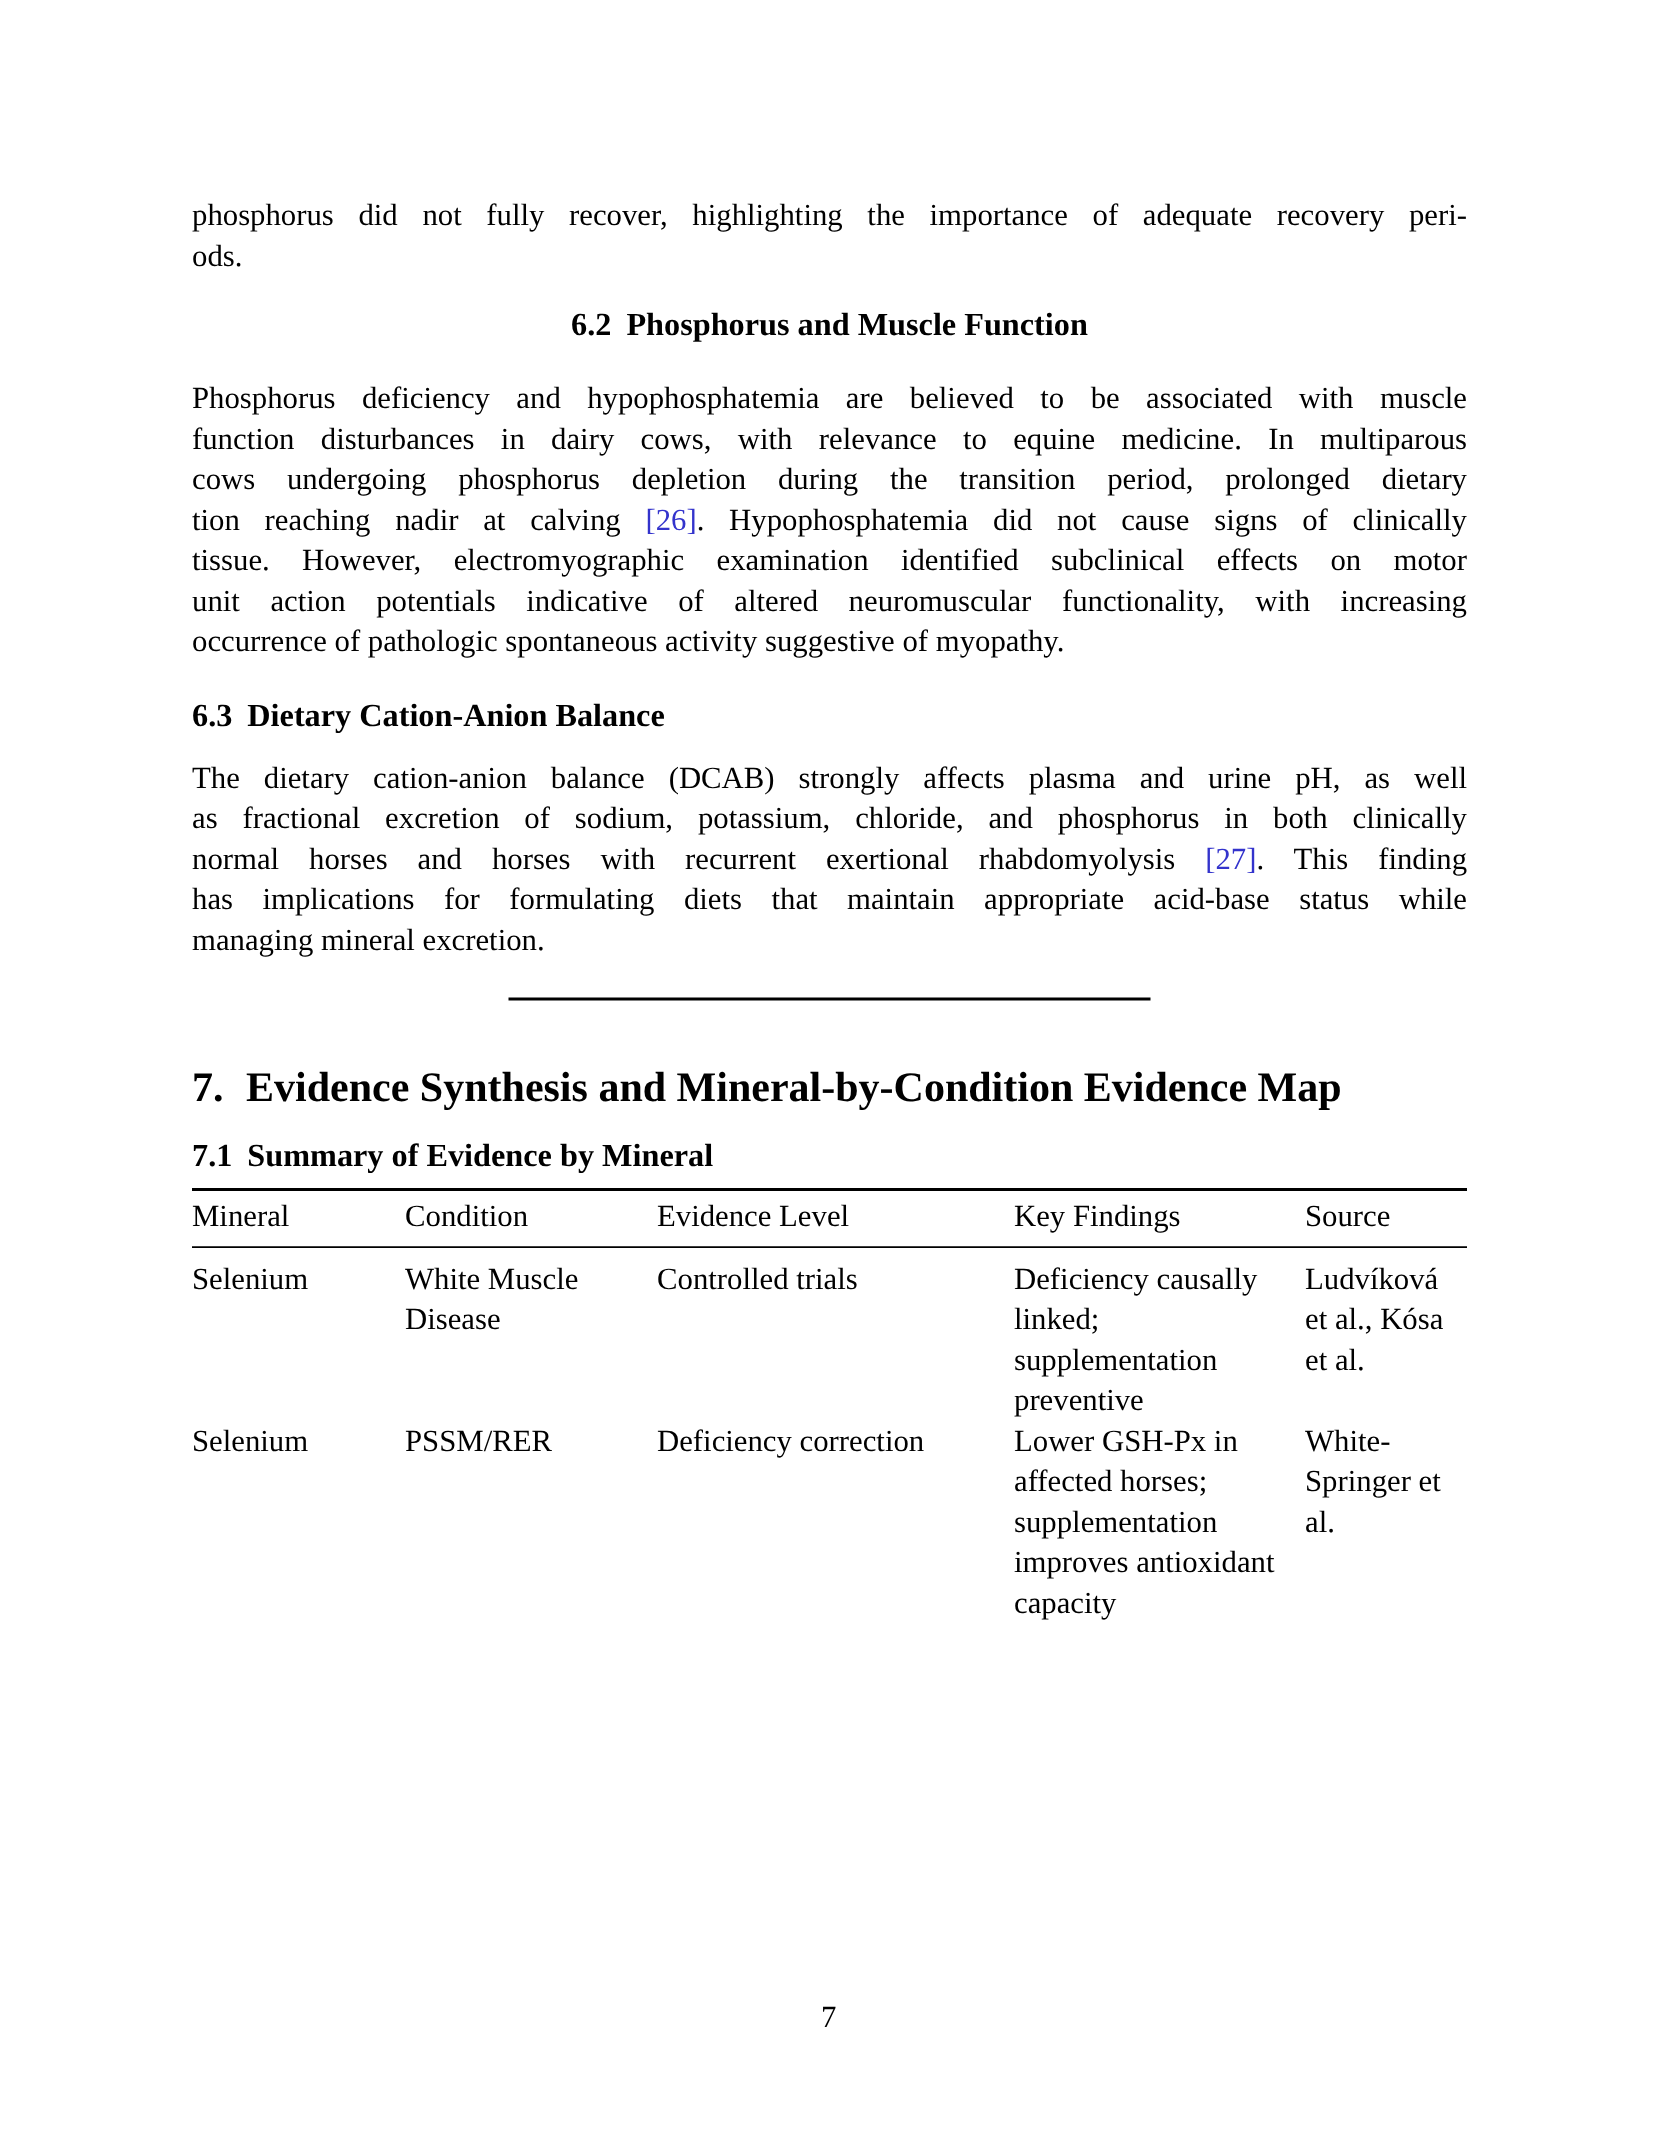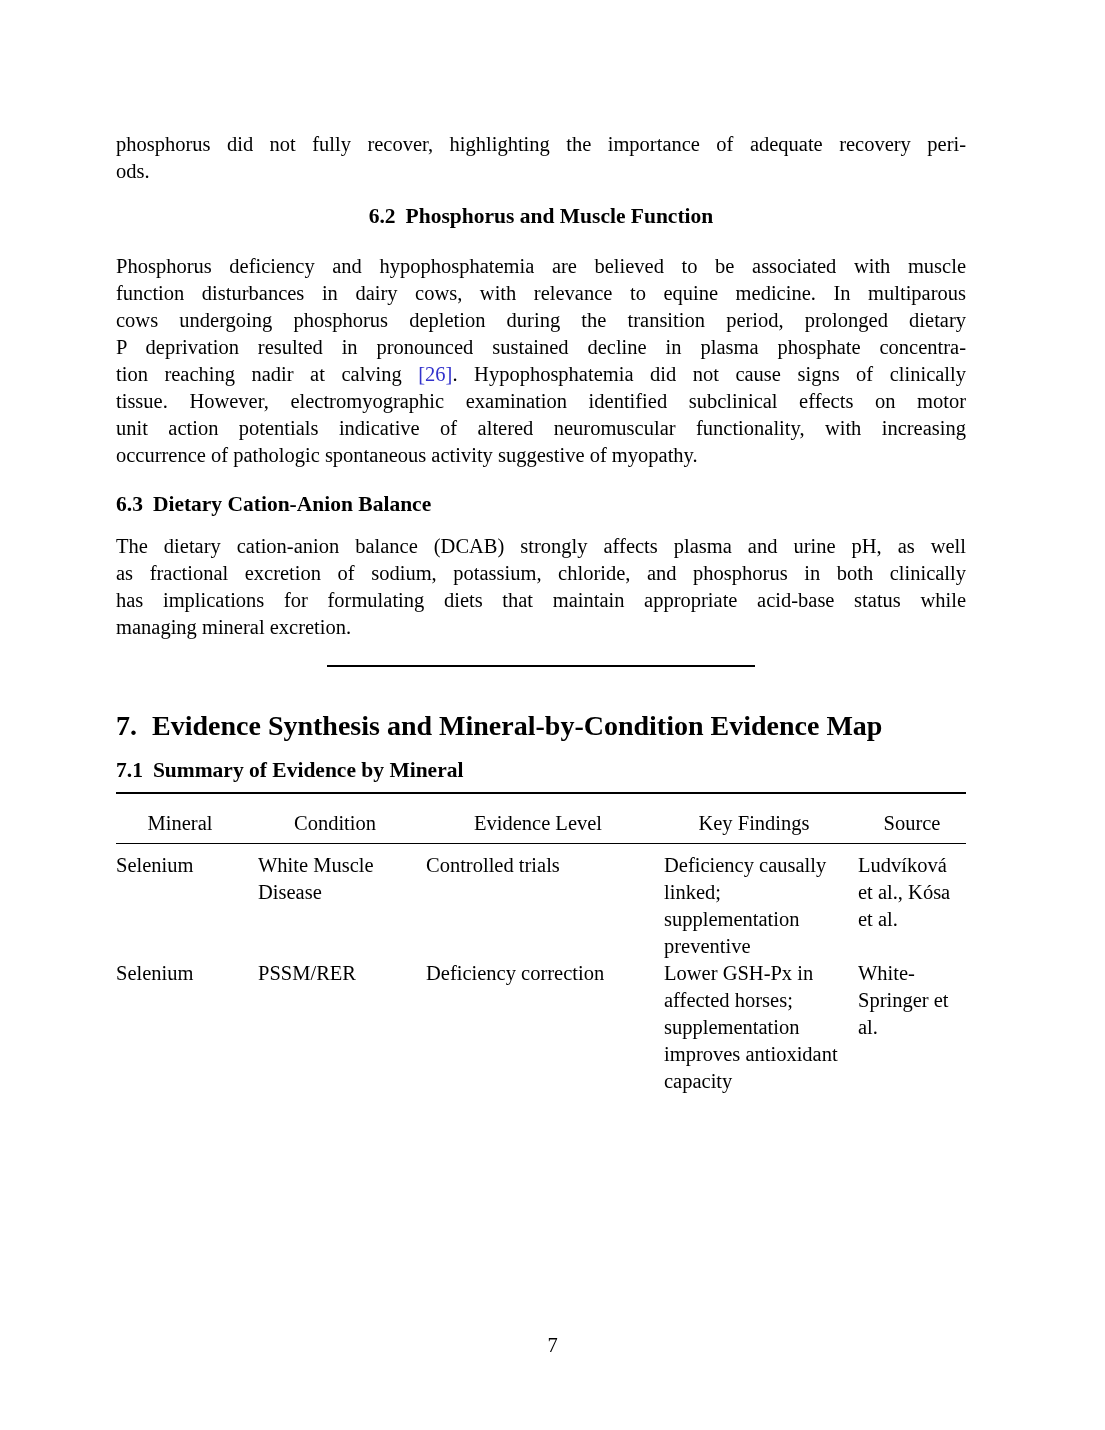--- a/index.html
+++ b/index.html
@@ -8,21 +8,21 @@
     width: 1105px;
     height: 1430px;
     background: #ffffff;
     position: relative;
     font-family: "Liberation Serif", "DejaVu Serif", serif;
     color: #000;
     overflow: hidden;
   }
   .content {
     position: absolute;
-    left: 116px;
+    left: 128px;
     top: 131px;
     width: 850px;
   }
   
   .para { margin: 0; }
   .pline {
     height: 27px;
     line-height: 27px;
     overflow: hidden;
     font-size: 20.5px;
@@ -55,24 +55,24 @@
 
   table.evidence {
     margin-top: 9px;
     width: 850px;
     border-collapse: collapse;
     table-layout: fixed;
     border-top: 2px solid #000;
   }
   table.evidence th {
     font-weight: 400;
-    text-align: center;
+    text-align: left;
     font-size: 20.5px;
     line-height: 26px;
-    padding: 16px 14px 7px 0;
+    padding: 4px 14px 7px 0;
     border-bottom: 1.5px solid #000;
   }
   table.evidence td {
     vertical-align: top;
     font-size: 20.5px;
     line-height: 27px;
     padding: 0 14px 0 0;
   }
   table.evidence tbody tr:first-child td { padding-top: 8px; }
   table.evidence th:last-child,
@@ -97,32 +97,32 @@
       <div class="pline just">phosphorus did not fully recover, highlighting the importance of adequate recovery peri-</div>
       <div class="pline">ods.</div>
     </div>
 
   <h3 class="h-sub" id="h62"><span class="hnum-sub">6.2</span><span>Phosphorus and Muscle Function</span></h3>
 
   <div class="para" id="p62">
       <div class="pline just">Phosphorus deficiency and hypophosphatemia are believed to be associated with muscle</div>
       <div class="pline just">function disturbances in dairy cows, with relevance to equine medicine. In multiparous</div>
       <div class="pline just">cows undergoing phosphorus depletion during the transition period, prolonged dietary</div>
-      <div class="pline just">P deprivation resulted in pronounced sustained decline in plasma phosphate concentra-</div>
       <div class="pline just"><span>tion reaching nadir at calving </span><span class="cite">[26]</span><span>. Hypophosphatemia did not cause signs of clinically</span></div>
       <div class="pline just">tissue. However, electromyographic examination identified subclinical effects on motor</div>
       <div class="pline just">unit action potentials indicative of altered neuromuscular functionality, with increasing</div>
       <div class="pline">occurrence of pathologic spontaneous activity suggestive of myopathy.</div>
     </div>
 
   <h3 class="h-sub" id="h63"><span class="hnum-sub">6.3</span><span>Dietary Cation-Anion Balance</span></h3>
 
   <div class="para" id="p63">
       <div class="pline just">The dietary cation-anion balance (DCAB) strongly affects plasma and urine pH, as well</div>
       <div class="pline just">as fractional excretion of sodium, potassium, chloride, and phosphorus in both clinically</div>
+      <div class="pline just"><span>normal horses and horses with recurrent exertional rhabdomyolysis </span><span class="cite">[27]</span><span>. This finding</span></div>
       <div class="pline just">has implications for formulating diets that maintain appropriate acid-base status while</div>
       <div class="pline">managing mineral excretion.</div>
     </div>
 
   <hr class="divider">
 
   <h2 class="h-sec" id="h7"><span class="hnum-sec">7.</span><span>Evidence Synthesis and Mineral-by-Condition Evidence Map</span></h2>
 
   <h3 class="h-sub" id="h71"><span class="hnum-sub">7.1</span><span>Summary of Evidence by Mineral</span></h3>
 

